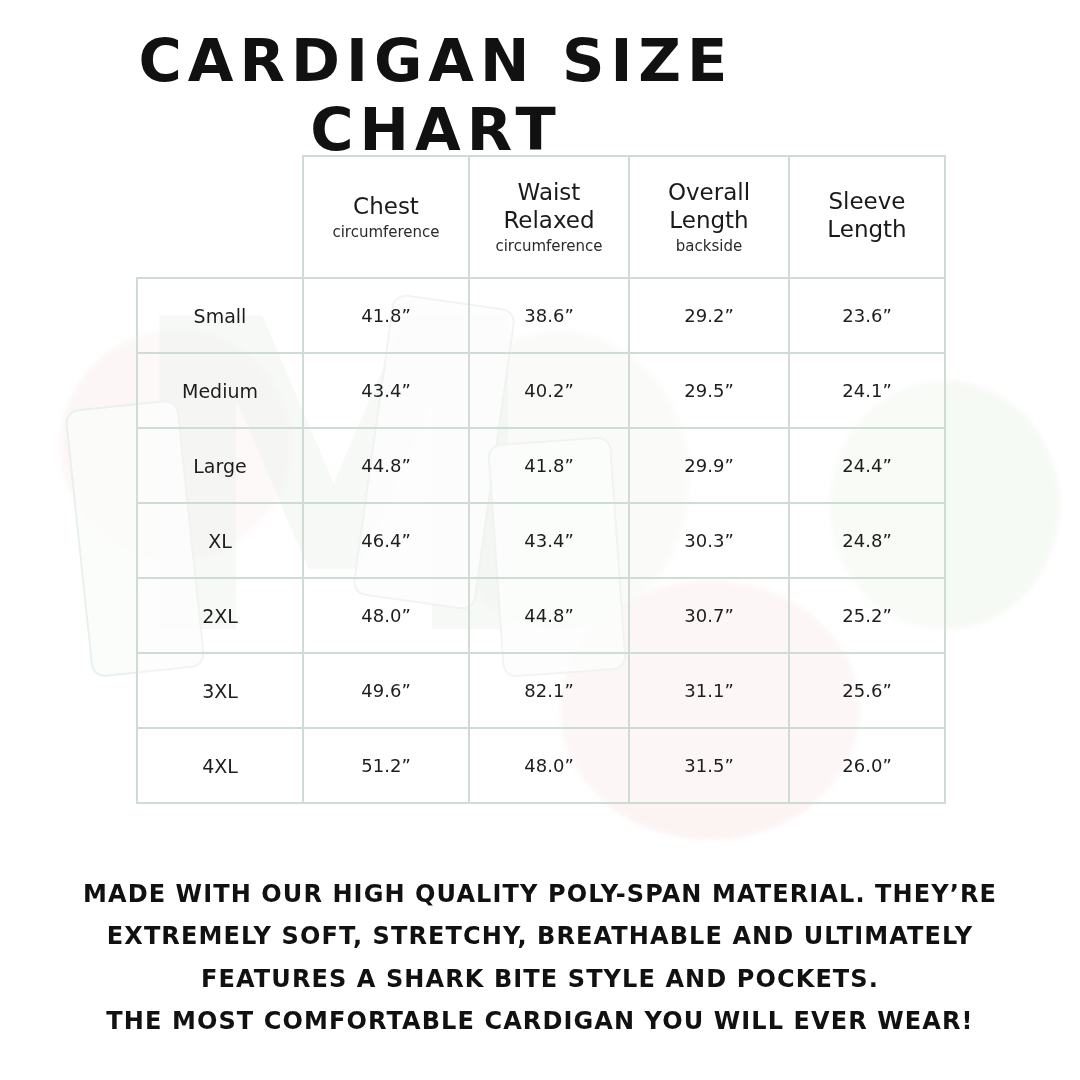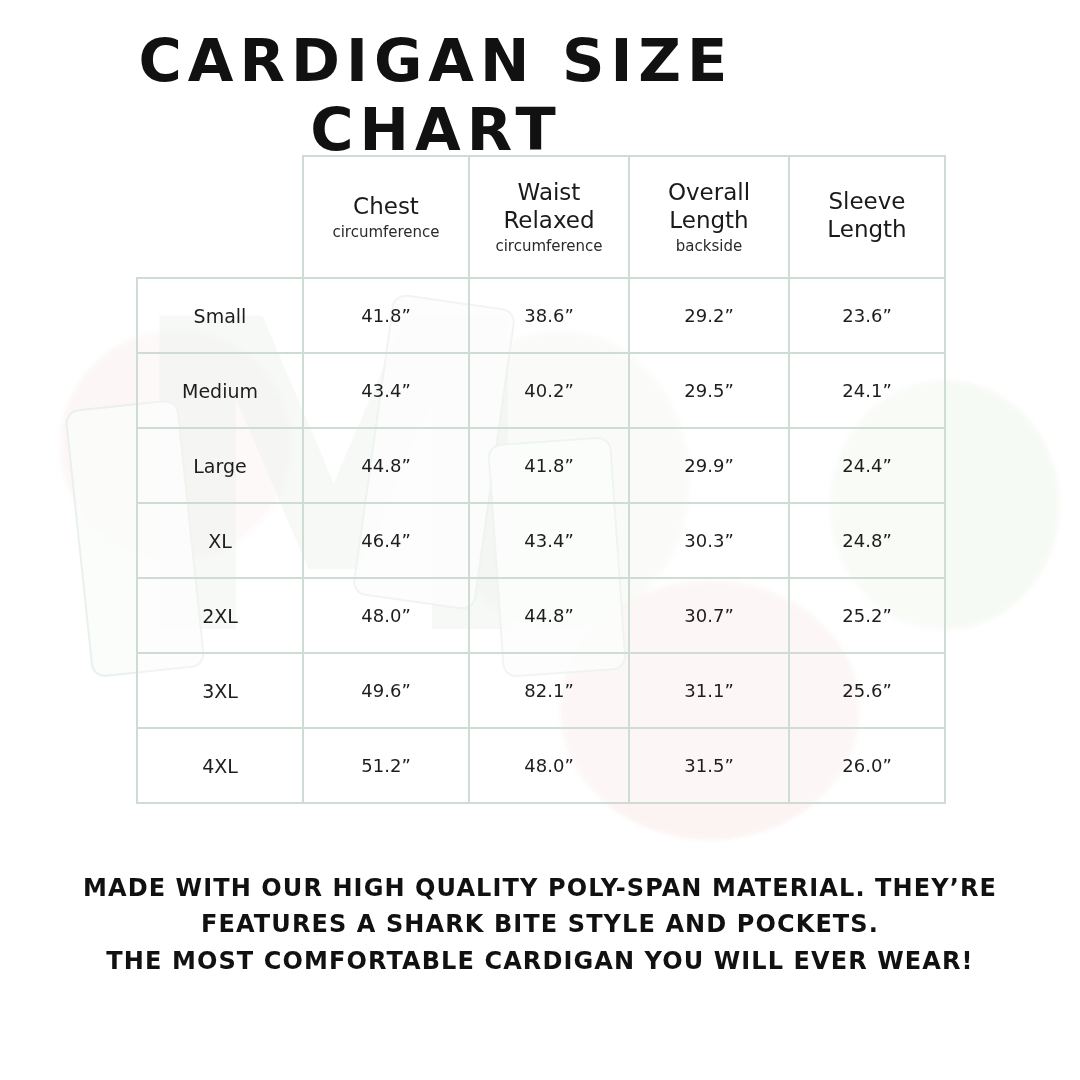--- a/index.html
+++ b/index.html
@@ -118,21 +118,21 @@
   
   .footer {
     position: absolute;
     top: 870px;
     left: 0;
     width: 1080px;
     text-align: center;
     color: #111;
   }
   .footer p {
-    margin: 0;
+    margin: 6px;
     font-size: 24px;
     line-height: 1.52;
     letter-spacing: 1.1px;
     font-weight: 600;
   }
 </style>
 </head>
 <body>
 
 <div class="bg-art">
@@ -230,15 +230,16 @@
         <td class="value">48.0”</td>
         <td class="value">31.5”</td>
         <td class="value">26.0”</td>
       </tr>
     </tbody>
   </table>
 </div>
 
 <div class="footer">
   <p>MADE WITH OUR HIGH QUALITY POLY-SPAN MATERIAL. THEY’RE</p>
+  <p>EXTREMELY SOFT, STRETCHY, BREATHABLE AND ULTIMATELY</p>
   <p>FEATURES A SHARK BITE STYLE AND POCKETS.</p>
   <p>THE MOST COMFORTABLE CARDIGAN YOU WILL EVER WEAR!</p>
 </div>
 
 </body></html>

